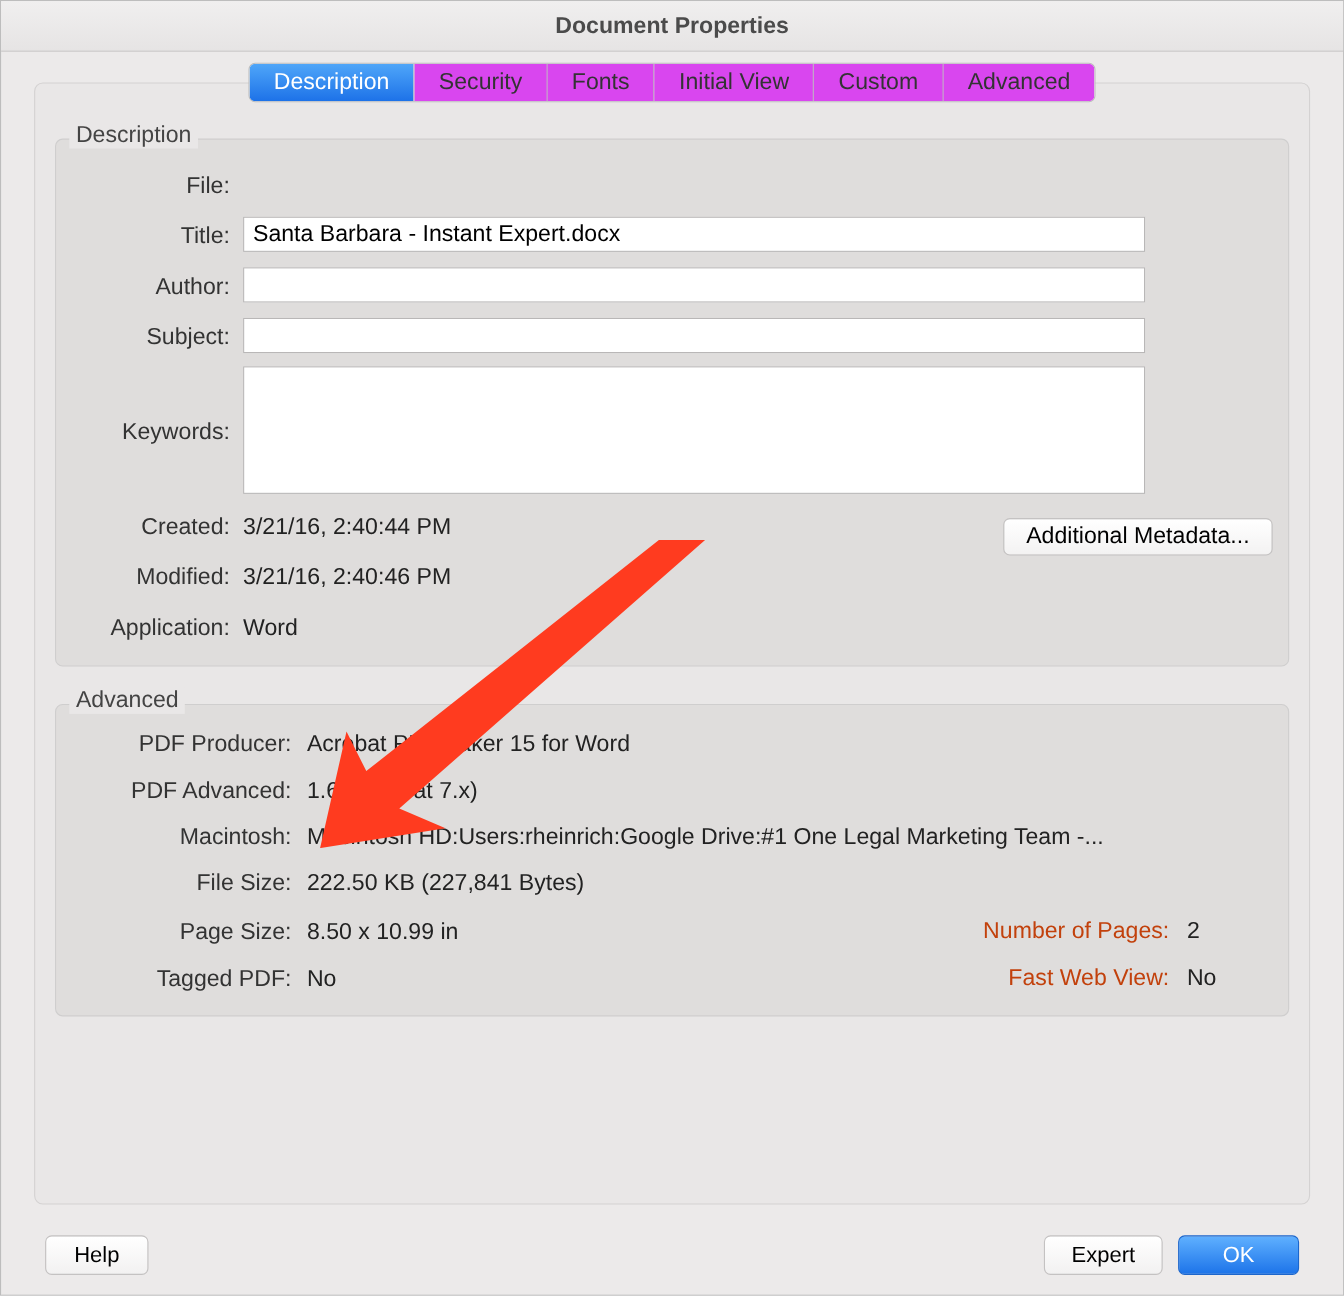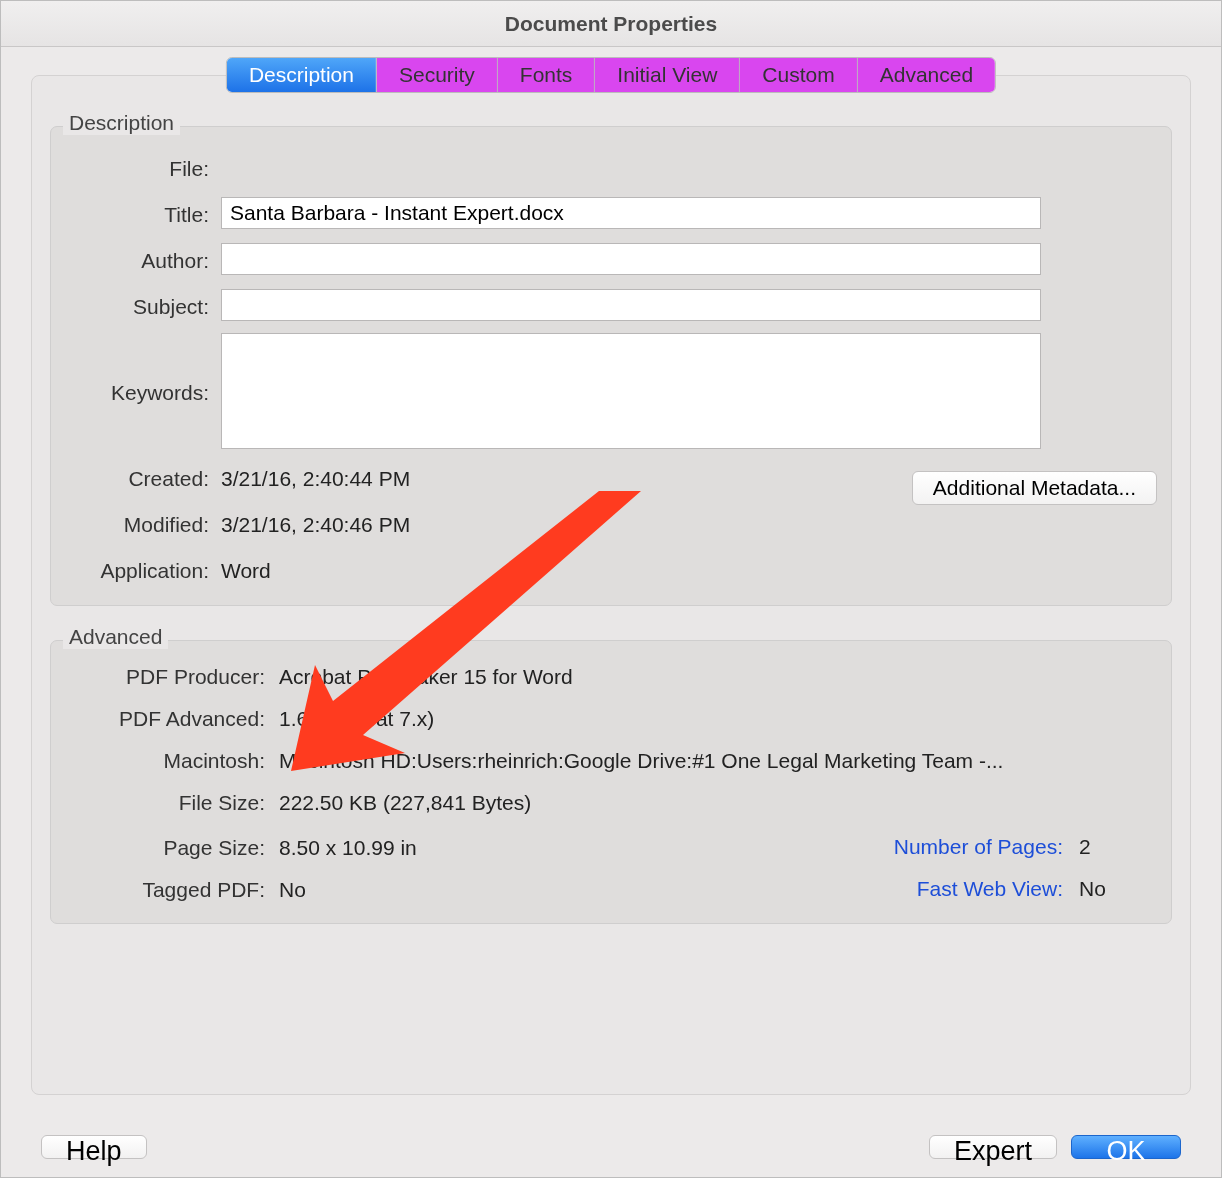--- a/index.html
+++ b/index.html
@@ -142,44 +142,44 @@
   
   .adv-row { display: flex; align-items: flex-start; margin-bottom: 10px; min-height: 32px; }
   .adv-lbl {
     width: 216px; text-align: right; padding-right: 14px; padding-top: 2px;
     color: #333;
   }
   .adv-val {
     flex: 1; padding-top: 2px; color: #222;
     white-space: nowrap; overflow: hidden; text-overflow: ellipsis;
   }
-  .adv-right-lbl { text-align: right; color: #1d4ed8; white-space: nowrap; }
+  .adv-right-lbl { text-align: right; color: #c2410c; white-space: nowrap; }
   .adv-right-val { color: #222; min-width: 40px; }
 
   .adv-two {
     display: flex;
     margin-bottom: 10px;
     min-height: 32px;
     align-items: center;
   }
   .adv-two .left { display: flex; flex: 0 0 55%; }
   .adv-two .right { display: flex; flex: 1; justify-content: flex-end; padding-right: 40px; gap: 16px; }
 
   
   .footer {
     position: absolute;
     left: 0; right: 0; bottom: 18px;
     display: flex; align-items: center;
     padding: 0 40px;
   }
   .btn {
-    height: 24px;
+    height: 36px;
     min-width: 94px;
     padding: 0 24px;
-    font-size: 27px;
+    font-size: 20px;
     background: linear-gradient(#ffffff, #f2f1f1);
     border: 1px solid #c4c2c2;
     border-radius: 6px;
     cursor: pointer;
   }
   .btn.primary {
     background: linear-gradient(#5fb0ff, #1d74e9);
     border: 1px solid #1c66cc;
     color: #fff;
     min-width: 110px;

